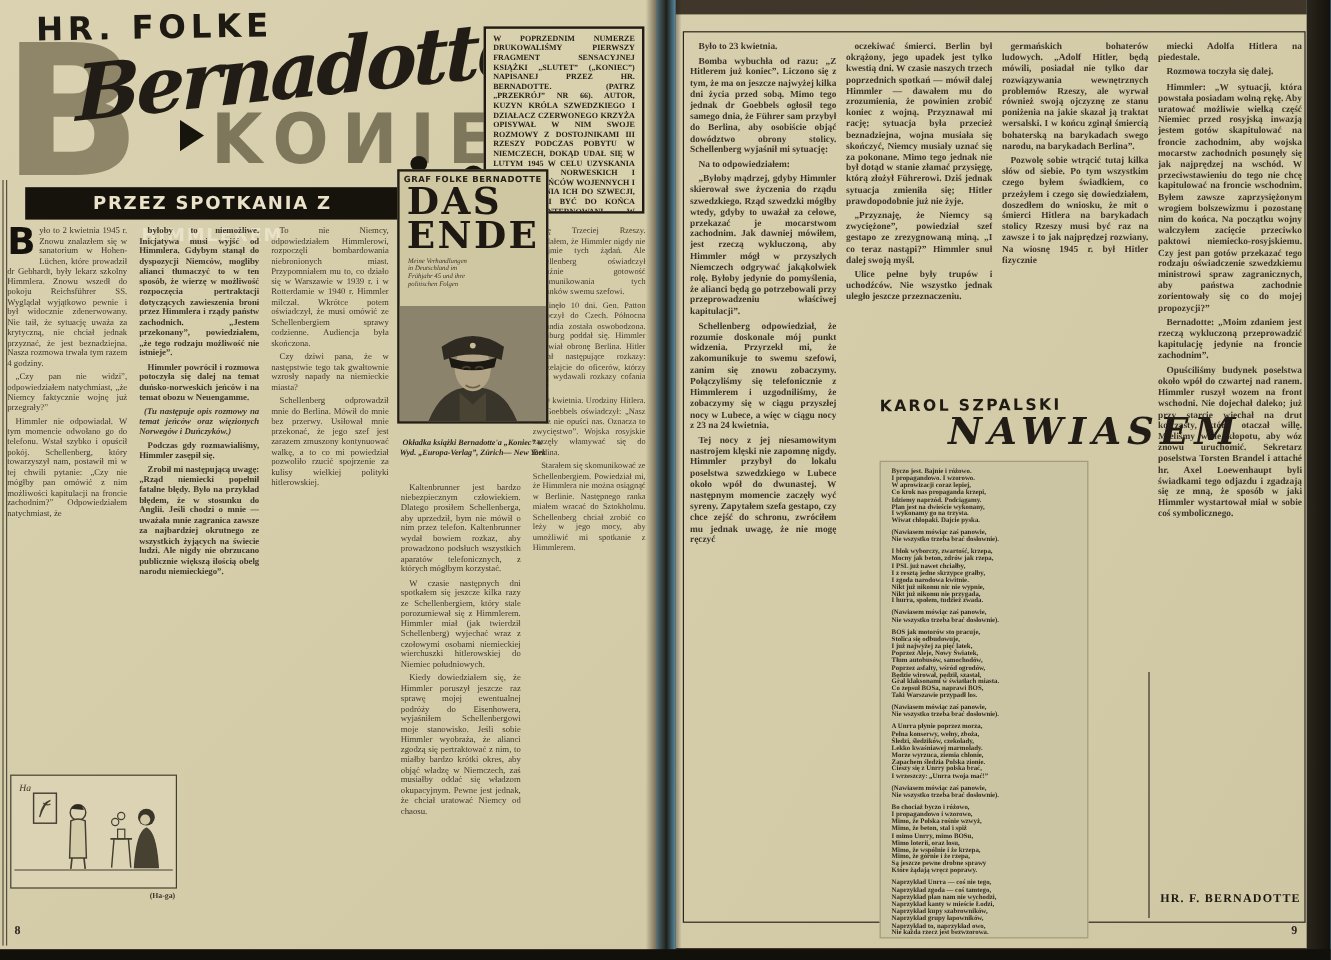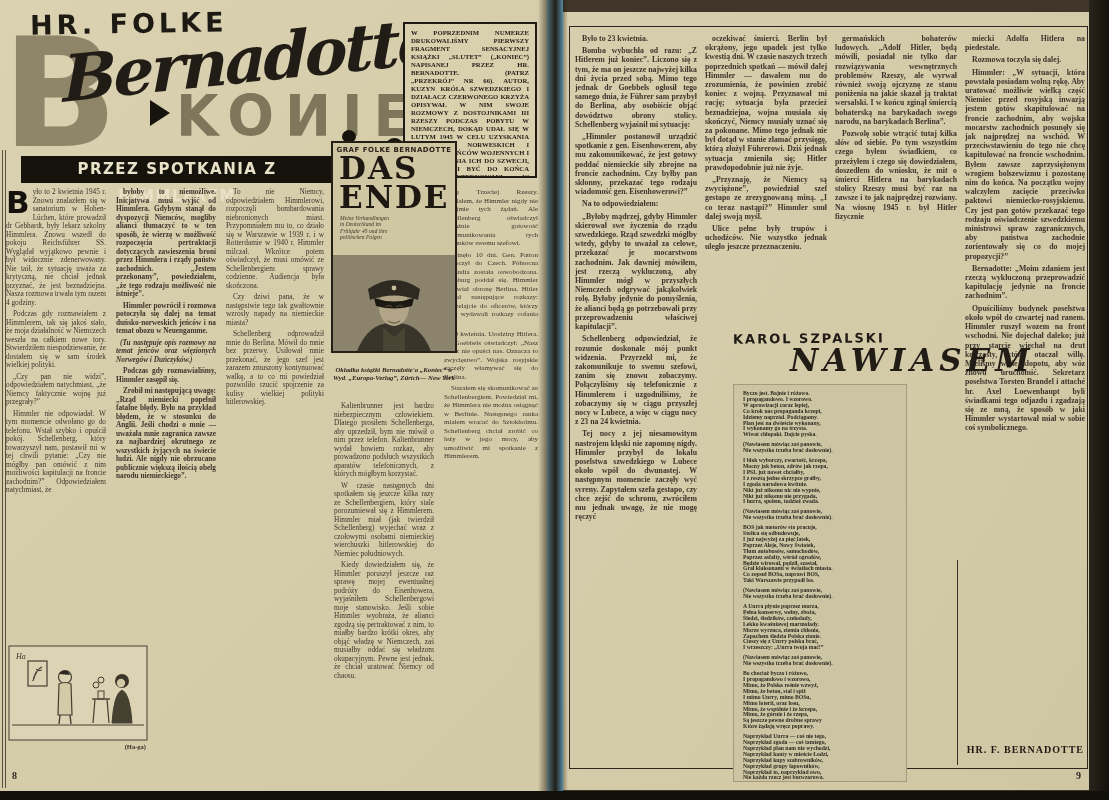--- a/index.html
+++ b/index.html
@@ -98,21 +98,20 @@
     <div id="tri-right" class="abs tri"></div>
     <div id="dot1" class="abs inkdot"></div>
     <div id="dot2" class="abs inkdot"></div>
 
     <div id="section-bar" class="abs">PRZEZ SPOTKANIA Z HIMMLEREM</div>
 
     <div id="edit-box" class="abs">W POPRZEDNIM NUMERZE DRUKOWALIŚMY PIERWSZY FRAGMENT SENSACYJNEJ KSIĄŻKI „SLUTET” („KONIEC”) NAPISANEJ PRZEZ HR. BERNADOTTE. (PATRZ „PRZEKRÓJ” NR 66). AUTOR, KUZYN KRÓLA SZWEDZKIEGO I DZIAŁACZ CZERWONEGO KRZYŻA OPISYWAŁ W NIM SWOJE ROZMOWY Z DOSTOJNIKAMI III RZESZY PODCZAS POBYTU W NIEMCZECH, DOKĄD UDAŁ SIĘ W LUTYM 1945 W CELU UZYSKANIA ZWOLNIENIA NORWESKICH I DUŃSKICH JEŃCÓW WOJENNYCH I PRZEWIEZIENIA ICH DO SZWECJI, GDZIE MIELI BYĆ DO KOŃCA WOJNY INTERNOWANI. W NUMERZE NINIEJSZYM DRUKUJEMY FRAGMENT Z KSIĄŻKI HR. BERNADOTTE, OPISUJĄCY PONOWNY POBYT AUTORA W NIEMCZECH I JEGO ROZMOWY Z HIMMLEREM DOTYCZĄCE KAPITULACJI TRZECIEJ RZESZY.</div>
 
     <div class="abs col dropcap" style="left:6px;top:188px;width:100px;height:452px;">
         <p>Było to 2 kwietnia 1945 r. Znowu znalazłem się w sanatorium w Hohen-Lüchen, które prowadził dr Gebhardt, były lekarz szkolny Himmlera. Znowu wszedł do pokoju Reichsführer SS. Wyglądał wyjątkowo pewnie i był widocznie zdenerwowany. Nie taił, że sytuację uważa za krytyczną, nie chciał jednak przyznać, że jest beznadziejna. Nasza rozmowa trwała tym razem 4 godziny.</p>
-        <p>Podczas gdy rozmawiałem z Himmlerem, tak się jakoś stało, że moja działalność w Niemczech weszła na całkiem nowe tory. Stwierdziłem niespodziewanie, że dostałem się w sam środek wielkiej polityki.</p>
         <p>„Czy pan nie widzi”, odpowiedziałem natychmiast, „że Niemcy faktycznie wojnę już przegrały?”</p>
         <p>Himmler nie odpowiadał. W tym momencie odwołano go do telefonu. Wstał szybko i opuścił pokój. Schellenberg, który towarzyszył nam, postawił mi w tej chwili pytanie: „Czy nie mógłby pan omówić z nim możliwości kapitulacji na froncie zachodnim?” Odpowiedziałem natychmiast, że</p>
       </div>
     <div class="abs col" style="left:116px;top:188px;width:100px;height:598px;font-weight:bold;">
         <p>byłoby to niemożliwe. Inicjatywa musi wyjść od Himmlera. Gdybym stanął do dyspozycji Niemców, mogliby alianci tłumaczyć to w ten sposób, że wierzę w możliwość rozpoczęcia pertraktacji dotyczących zawieszenia broni przez Himmlera i rządy państw zachodnich. „Jestem przekonany”, powiedziałem, „że tego rodzaju możliwość nie istnieje”.</p>
         <p>Himmler powrócił i rozmowa potoczyła się dalej na temat duńsko-norweskich jeńców i na temat obozu w Neuengamme.</p>
         <p class="note">(Tu następuje opis rozmowy na temat jeńców oraz więzionych Norwegów i Duńczyków.)</p>
         <p>Podczas gdy rozmawialiśmy, Himmler zasępił się.</p>
         <p>Zrobił mi następującą uwagę: „Rząd niemiecki popełnił fatalne błędy. Było na przykład błędem, że w stosunku do Anglii. Jeśli chodzi o mnie — uważała mnie zagranica zawsze za najbardziej okrutnego ze wszystkich żyjących na świecie ludzi. Ale nigdy nie obrzucano publicznie większą ilością obelg narodu niemieckiego”.</p>
       </div>
@@ -191,21 +190,20 @@
 
   <div id="page-right" class="abs">
     <div class="paper"></div>
   </div>
 
   <div id="rframe" class="abs"></div>
 
   <div class="abs col rcol" style="left:575px;top:34px;width:122px;height:730px;">
       <p>Było to 23 kwietnia.</p>
       <p>Bomba wybuchła od razu: „Z Hitlerem już koniec”. Liczono się z tym, że ma on jeszcze najwyżej kilka dni życia przed sobą. Mimo tego jednak dr Goebbels ogłosił tego samego dnia, że Führer sam przybył do Berlina, aby osobiście objąć dowództwo obrony stolicy. Schellenberg wyjaśnił mi sytuację:</p>
-      <p>„Himmler postanowił urządzić spotkanie z gen. Eisenhowerem, aby mu zakomunikować, że jest gotowy poddać niemieckie siły zbrojne na froncie zachodnim. Czy byłby pan skłonny, przekazać tego rodzaju wiadomość gen. Eisenhowerowi?”</p>
       <p>Na to odpowiedziałem:</p>
       <p>„Byłoby mądrzej, gdyby Himmler skierował swe życzenia do rządu szwedzkiego. Rząd szwedzki mógłby wtedy, gdyby to uważał za celowe, przekazać je mocarstwom zachodnim. Jak dawniej mówiłem, jest rzeczą wykluczoną, aby Himmler mógł w przyszłych Niemczech odgrywać jakąkolwiek rolę. Byłoby jedynie do pomyślenia, że alianci będą go potrzebowali przy przeprowadzeniu właściwej kapitulacji”.</p>
       <p>Schellenberg odpowiedział, że rozumie doskonale mój punkt widzenia. Przyrzekł mi, że zakomunikuje to swemu szefowi, zanim się znowu zobaczymy. Połączyliśmy się telefonicznie z Himmlerem i uzgodniliśmy, że zobaczymy się w ciągu przyszłej nocy w Lubece, a więc w ciągu nocy z 23 na 24 kwietnia.</p>
       <p>Tej nocy z jej niesamowitym nastrojem klęski nie zapomnę nigdy. Himmler przybył do lokalu poselstwa szwedzkiego w Lubece około wpół do dwunastej. W następnym momencie zaczęły wyć syreny. Zapytałem szefa gestapo, czy chce zejść do schronu, zwróciłem mu jednak uwagę, że nie mogę ręczyć</p>
     </div>
   <div class="abs col rcol" style="left:705px;top:34px;width:122px;height:296px;">
       <p>oczekiwać śmierci. Berlin był okrążony, jego upadek jest tylko kwestią dni. W czasie naszych trzech poprzednich spotkań — mówił dalej Himmler — dawałem mu do zrozumienia, że powinien zrobić koniec z wojną. Przyznawał mi rację; sytuacja była przecież beznadziejna, wojna musiała się skończyć, Niemcy musiały uznać się za pokonane. Mimo tego jednak nie był dotąd w stanie złamać przysięgę, którą złożył Führerowi. Dziś jednak sytuacja zmieniła się; Hitler prawdopodobnie już nie żyje.</p>
       <p>„Przyznaję, że Niemcy są zwyciężone”, powiedział szef gestapo ze zrezygnowaną miną. „I co teraz nastąpi?” Himmler snuł dalej swoją myśl.</p>
       <p>Ulice pełne były trupów i uchodźców. Nie wszystko jednak uległo jeszcze przeznaczeniu.</p>
     </div>

